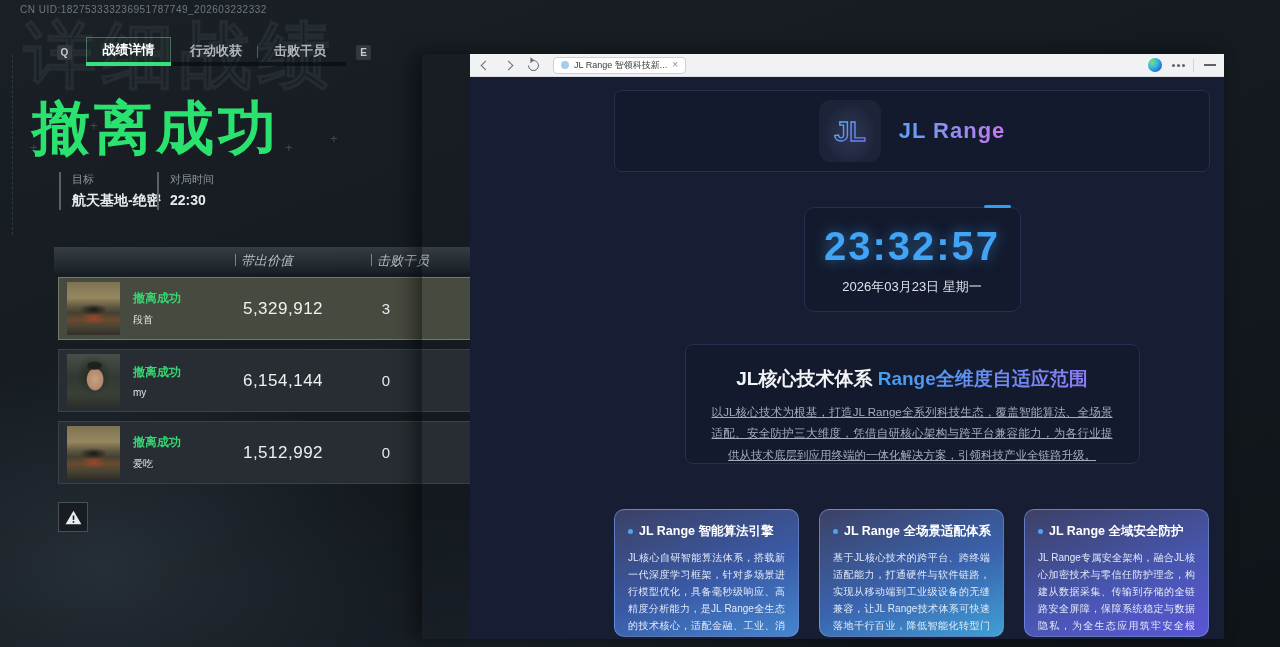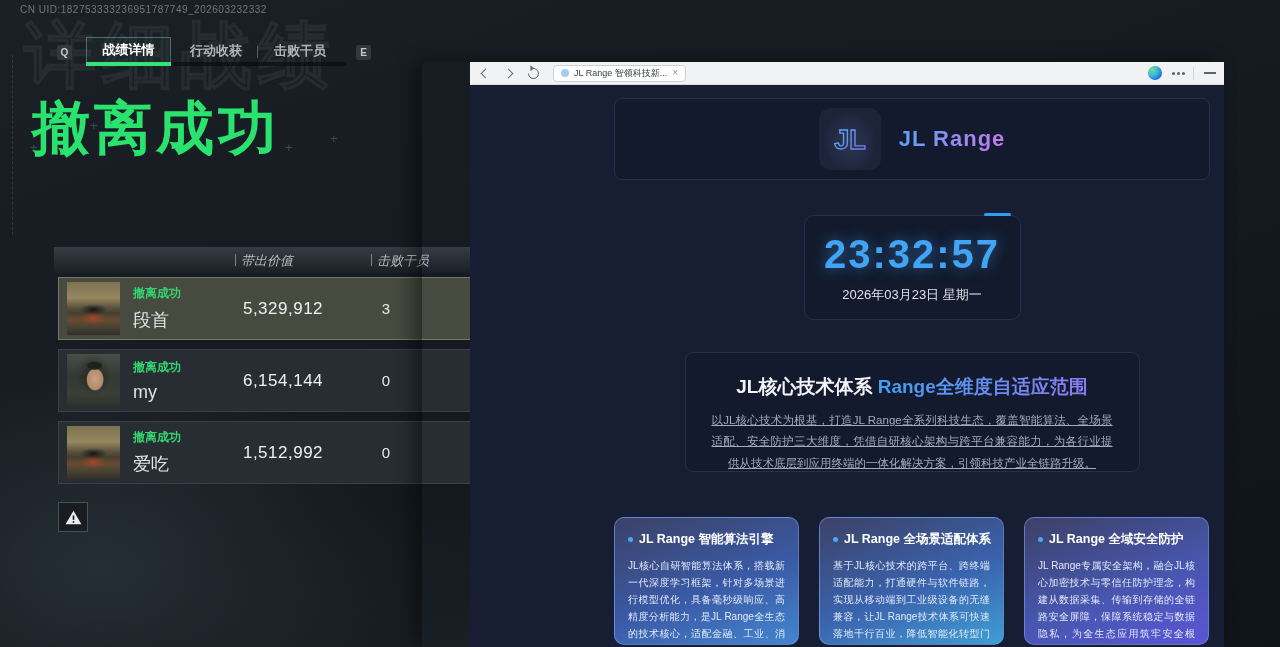--- a/index.html
+++ b/index.html
@@ -57,29 +57,29 @@
       radial-gradient(ellipse 20px 8px at 50% 52%, rgba(15,15,12,0.85), transparent 70%),
       radial-gradient(ellipse 16px 9px at 50% 68%, rgba(160,70,40,0.9), transparent 75%),
       linear-gradient(180deg, #7d7352 0%, #96875f 30%, #5a5440 48%, #454030 58%, #6b4a30 72%, #4a4434 84%, #33302a 100%); }
   .avatar.woman { background:
       radial-gradient(ellipse 11px 6px at 52% 22%, #1d1f1e 0%, rgba(29,31,30,0.9) 60%, transparent 75%),
       radial-gradient(ellipse 13px 17px at 53% 48%, #c9a183 0%, #b08a6b 60%, transparent 68%),
       radial-gradient(ellipse 22px 26px at 50% 40%, #23261f 0%, transparent 80%),
       linear-gradient(180deg, #474f48 0%, #333832 45%, #3a4038 75%, #2c2f2a 100%); }
   .pinfo { margin-left:13px; width:85px; }
   .pstatus { font-size:12px; font-weight:bold; color:#35d572; }
-  .pname { font-size:18px; color:#dfe3e6; margin-top:6px; }
+  .pname { font-size:10px; color:#dfe3e6; margin-top:6px; }
   .pvalue { margin-left:10px; width:110px; text-align:center; font-size:17px; color:#eef0f2; letter-spacing:.5px; }
   .pkills { margin-left:20px; width:56px; text-align:center; font-size:15px; color:#e8eaec; }
 
   .warnbox { position:absolute; left:58px; top:502px; width:30px; height:30px;
     border:1px solid #4a5056; background:rgba(18,22,26,0.6); display:flex; align-items:center; justify-content:center; }
 
   
-  #browser { position:absolute; left:422px; top:62px; width:802px; height:585px; z-index:10;
+  #browser { position:absolute; left:422px; top:54px; width:802px; height:585px; z-index:10;
     border-radius:5px 0 0 0; overflow:hidden; box-shadow:-8px 0 20px rgba(0,0,0,0.45);padding-left:48px; }
   .toolbar { height:23px; background:#f1f2f4; border-bottom:1px solid #dadce0;
     display:flex; align-items:center; padding:0 8px 0 12px; }
   .chev { width:7px; height:7px; border-left:1.6px solid #686d73; border-bottom:1.6px solid #686d73; }
   .chev.back { transform:rotate(45deg); margin-right:16px; }
   .chev.fwd  { transform:rotate(-135deg); margin-right:16px; }
   .refresh { width:11px; height:11px; border:1.6px solid #686d73; border-radius:50%;
     border-top-color:transparent; transform:rotate(-45deg); position:relative; margin-right:14px; }
   .refresh::after { content:""; position:absolute; right:-3px; top:-2px; border:3px solid transparent; border-left:4px solid #686d73; transform:rotate(45deg); }
   .tabchip { height:17px; background:#fff; border:1px solid #ccd0d5; border-radius:4px;
@@ -152,20 +152,30 @@
 
     <div class="tab active">战绩详情</div>
     <div class="tab t1">行动收获</div>
     <div class="tabsep"></div>
     <div class="tab t2">击败干员</div>
     <div class="uline-green"></div>
     <div class="uline-dark"></div>
 
     <h1 class="result">撤离成功</h1>
 
+    <div class="info">
+      <div class="info-item i0">
+        <div class="lbl">目标</div>
+        <div class="val">航天基地-绝密</div>
+      </div>
+      <div class="info-item i1">
+        <div class="lbl">对局时间</div>
+        <div class="val">22:30</div>
+      </div>
+    </div>
 
     <div class="thead">
       <span class="col col-val">带出价值</span>
       <span class="col col-kill">击败干员</span>
     </div>
 
     <div class="rows">
       <div class="prow sel">
         <div class="avatar soldier"></div>
         <div class="pinfo">

